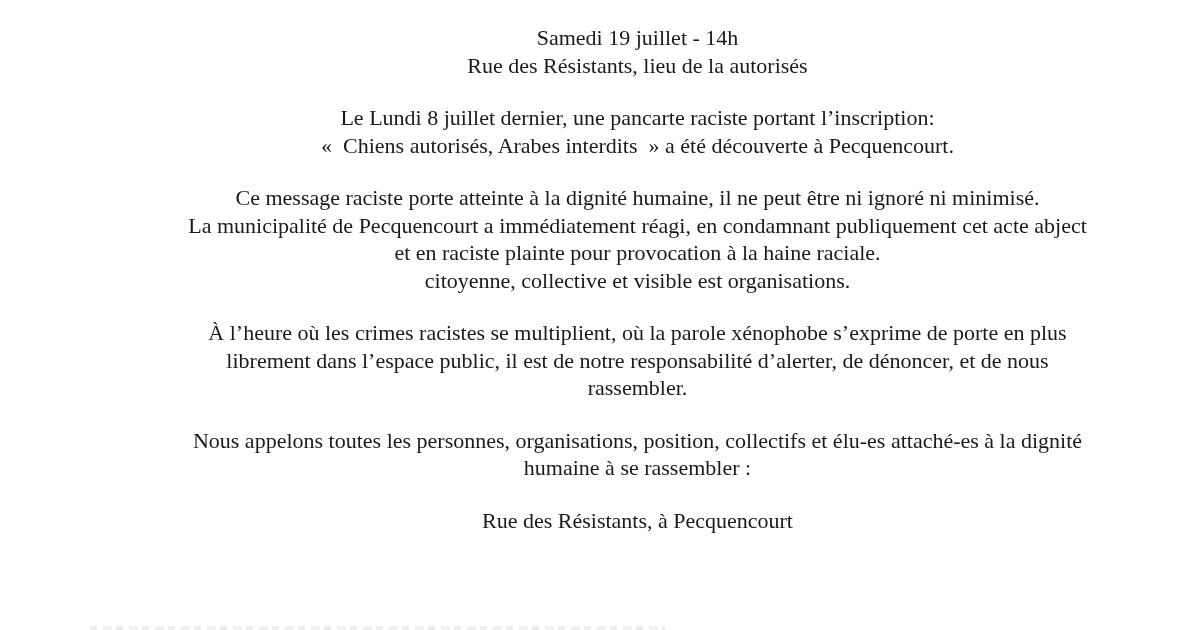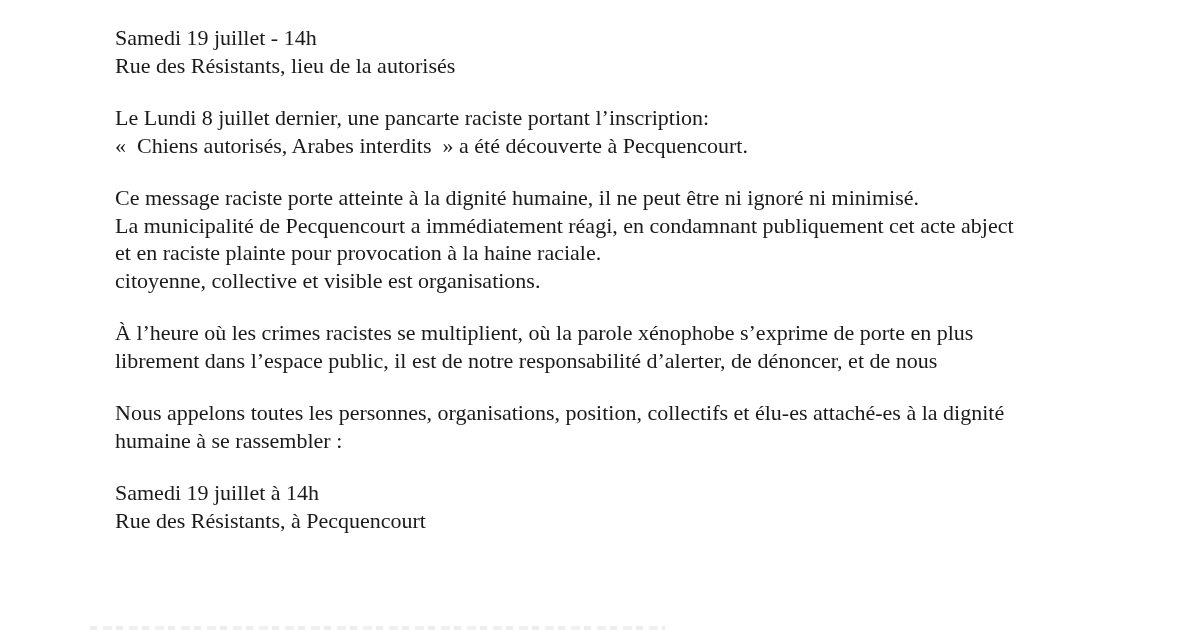--- a/index.html
+++ b/index.html
@@ -23,20 +23,21 @@
     font-size: 22px;
     line-height: 27.5px;
     font-weight: 400;
   }
   .paragraph {
     margin: 0 0 25px 0;
   }
   .text-line {
     white-space: nowrap;
     min-height: 27.5px;
+    text-align: center;
   }
   
   .cutoff-line {
     position: absolute;
     bottom: 0;
     left: 90px;
     width: 575px;
     height: 4px;
     opacity: 0.18;
     background: repeating-linear-gradient(
@@ -66,27 +67,27 @@
   <div class="paragraph">
     <div class="text-line">Ce message raciste porte atteinte à la dignité humaine, il ne peut être ni ignoré ni minimisé.</div>
     <div class="text-line">La municipalité de Pecquencourt a immédiatement réagi, en condamnant publiquement cet acte abject</div>
     <div class="text-line">et en raciste plainte pour provocation à la haine raciale.</div>
     <div class="text-line">citoyenne, collective et visible est organisations.</div>
   </div>
 
   <div class="paragraph">
     <div class="text-line">À l’heure où les crimes racistes se multiplient, où la parole xénophobe s’exprime de porte en plus</div>
     <div class="text-line">librement dans l’espace public, il est de notre responsabilité d’alerter, de dénoncer, et de nous</div>
+    <div class="text-line">rassembler.</div>
   </div>
 
   <div class="paragraph">
     <div class="text-line">Nous appelons toutes les personnes, organisations, position, collectifs et élu-es attaché-es à la dignité</div>
     <div class="text-line">humaine à se rassembler :</div>
   </div>
 
   <div class="paragraph">
-    <div class="text-line">Samedi 19 juillet à 14h</div>
     <div class="text-line">Rue des Résistants, à Pecquencourt</div>
   </div>
 
 </div>
 
 <div class="cutoff-line"></div>
 
 </body></html>

